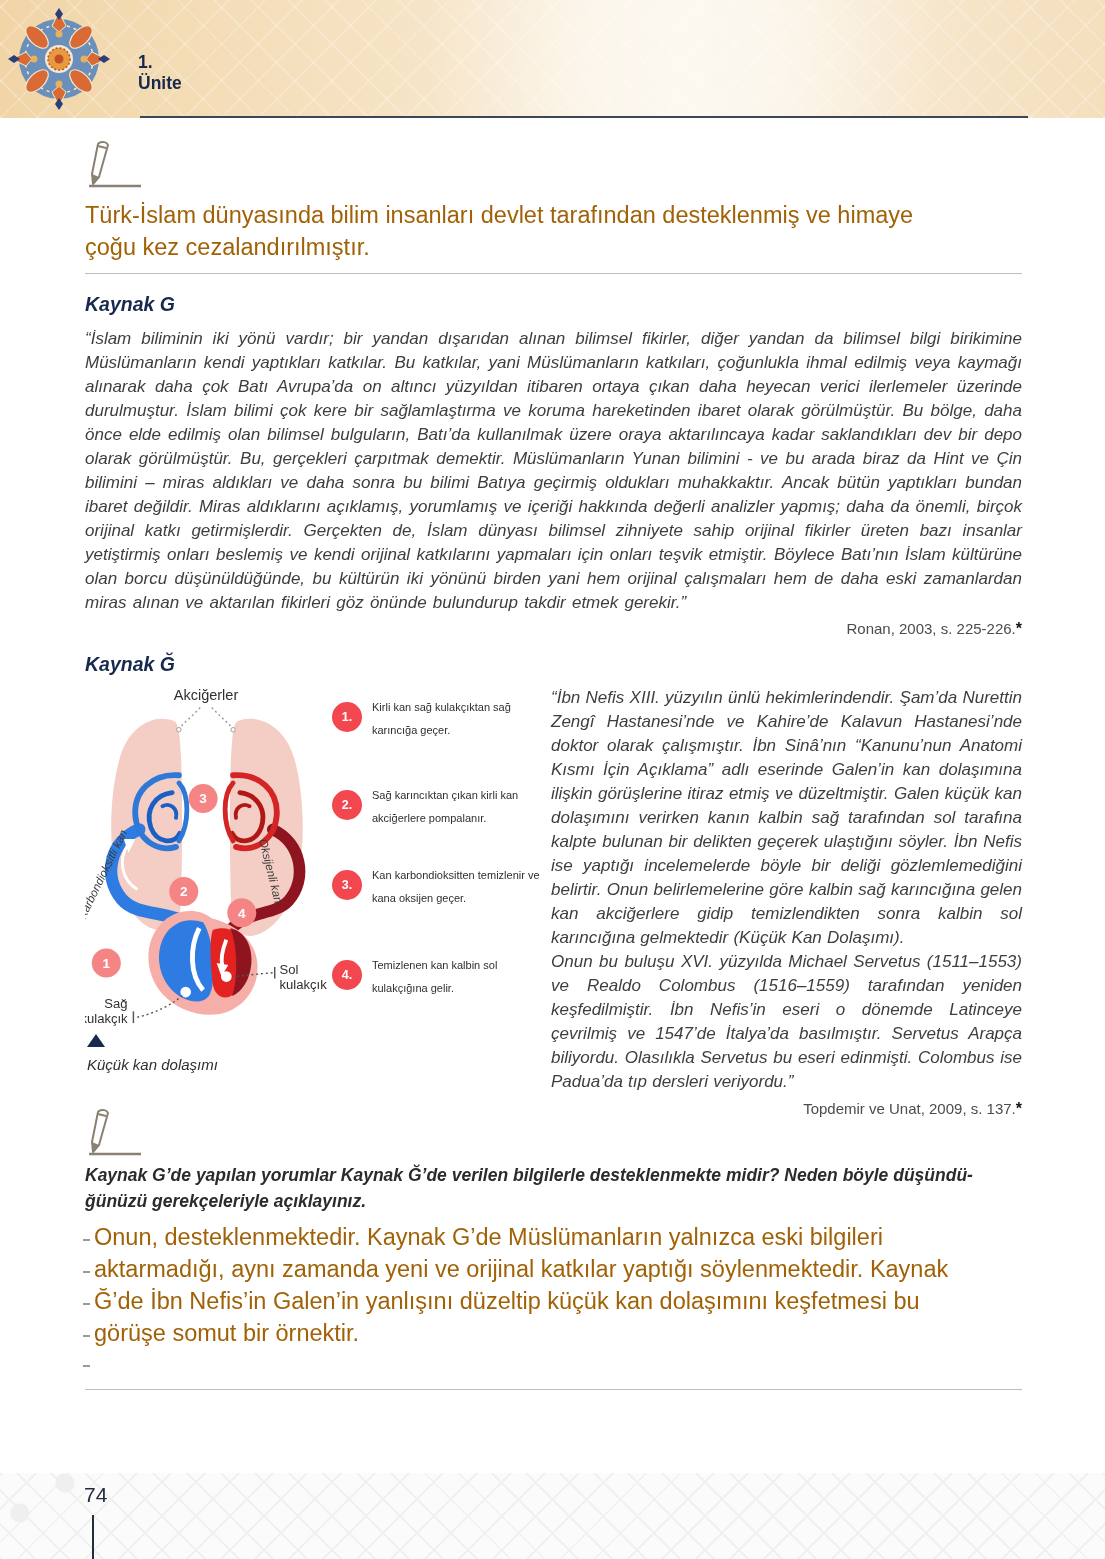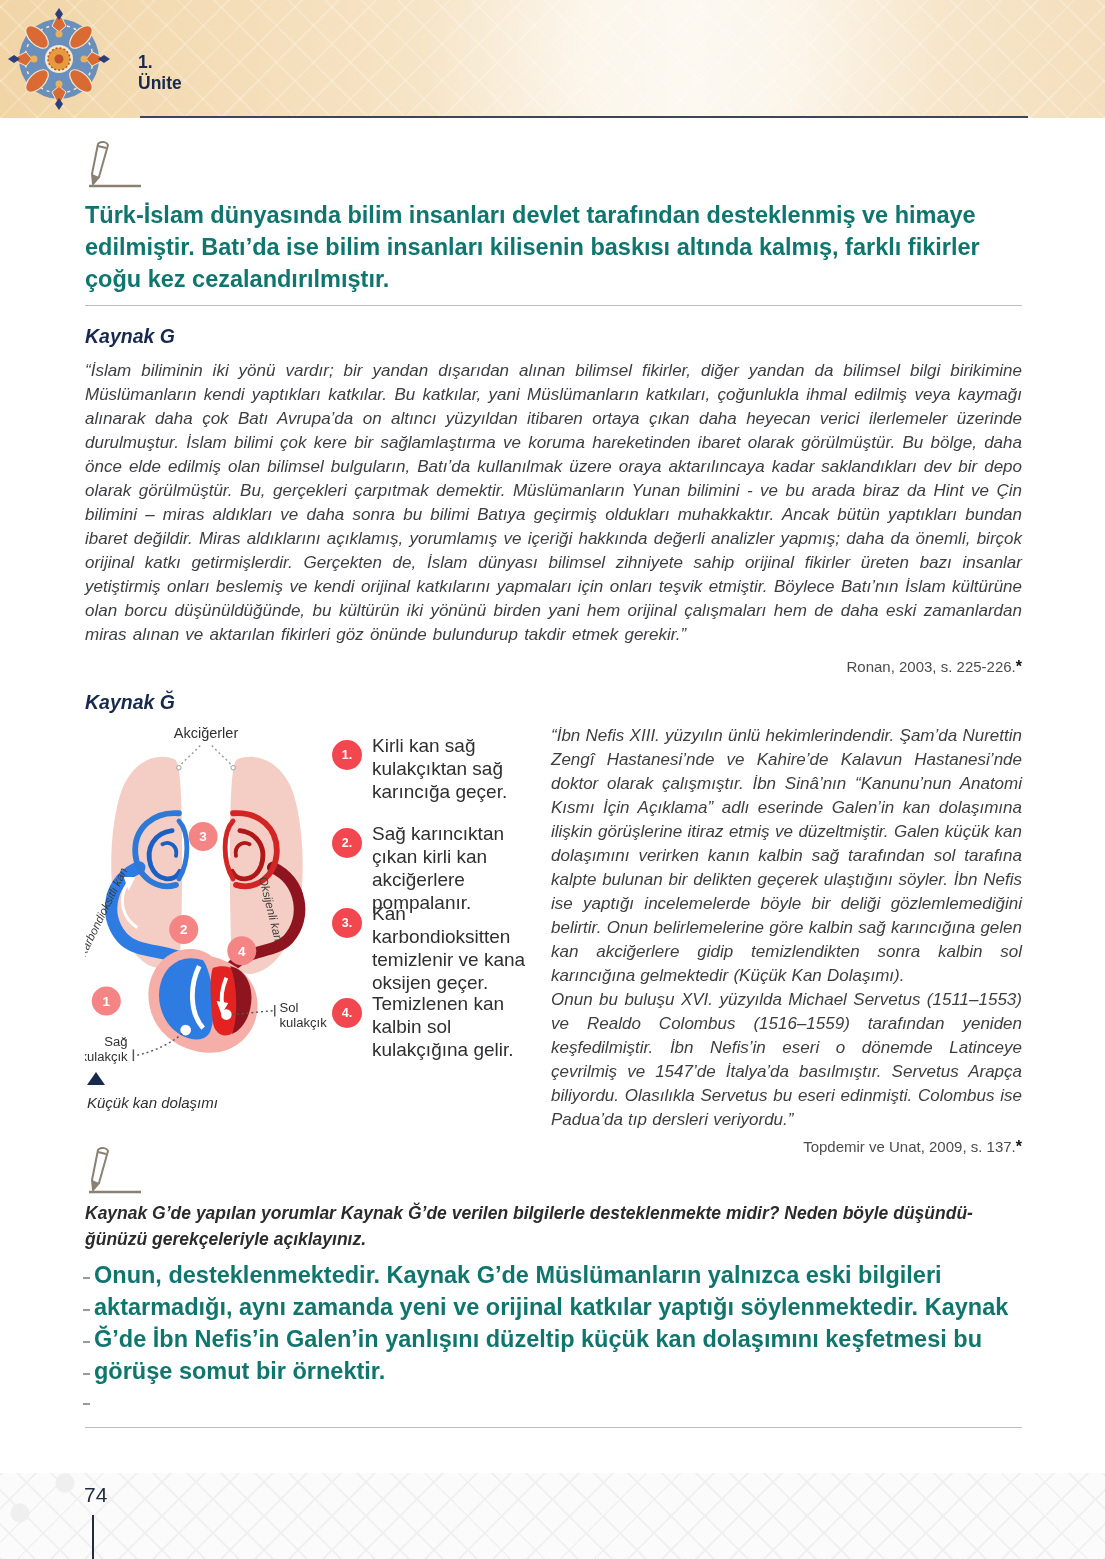--- a/index.html
+++ b/index.html
@@ -29,21 +29,21 @@
   
   .content { position:relative; width:937px; margin:0 85px; }
   .pencil-row { margin-top:22px; height:52px; position:relative; }
   .pencil-row .pencil { position:absolute; left:0; top:0; }
   .question {
     margin-top:4px; font-style:italic; font-weight:bold; color:#2b2b2c;
     font-size:17.5px; line-height:26px; white-space:pre-line;
   }
   .answer { margin-top:7px; }
   .answer .ans-line {
-    color:#0f766e; font-weight:bold; font-size:23.5px; line-height:32px;
+    color:#a16207; font-weight:normal; font-size:23.5px; line-height:32px;
     white-space:nowrap; position:relative;
   }
   .answer.ticked .ans-line { padding-left:9px; }
   .answer.ticked .ans-line::before {
     content:""; position:absolute; left:-2px; top:18px; width:7px; height:0;
     border-top:2px solid #9a9a9a;
   }
   .tick-only { height:30px; position:relative; }
   .tick-only::before {
     content:""; position:absolute; left:-2px; top:16px; width:7px; height:0;
@@ -51,36 +51,36 @@
   }
   .divider { margin-top:10px; height:1px; background:#bdbdbd; }
   .src-title {
     margin-top:19px; color:#17294d; font-weight:bold; font-style:italic; font-size:19.5px;
   }
   .src-body {
     margin-top:11px; font-style:italic; font-size:17px; line-height:24px;
     text-align:justify; color:#3d3e40; word-spacing:1.5px;
   }
   .citation {
-    margin-top:11px; text-align:right; font-size:15px; color:#4c4c4c;
+    margin-top:5px; text-align:right; font-size:15px; color:#4c4c4c;
   }
   .citation .star { font-weight:bold; color:#111; font-size:16px; }
   
   .twocol { display:flex; margin-top:10px; }
   .leftcol { position:relative; width:462px; flex:0 0 462px; }
   .diagram-svg { display:block; }
   .legend { position:absolute; left:247px; top:6px; width:212px; }
   .legend-item { position:absolute; left:0; display:flex; }
   .legend-num {
     flex:0 0 30px; width:30px; height:30px; border-radius:50%;
     background:#f2474e; color:#fff; font-size:12.5px; font-weight:bold;
     display:flex; align-items:center; justify-content:center; margin-right:10px;
     margin-top:6px;
   }
-  .legend-text { font-size:19px; line-height:23px; color:#2f2f31; }
+  .legend-text { font-size:11px; line-height:23px; color:#2f2f31; }
   .caption-block { position:absolute; left:2px; top:348px; }
   .caption-tri {
     width:0; height:0; border-left:9px solid transparent; border-right:9px solid transparent;
     border-bottom:13px solid #17294d;
   }
   .caption-text { margin-top:9px; font-style:italic; font-size:15px; color:#2f2f31; }
   .rightcol { flex:1; padding-left:4px; }
   .rightcol .src-body { margin-top:0; word-spacing:0.5px; }
   .rightcol .para2 { margin-top:0; }
   
@@ -157,21 +157,20 @@
           <path d="M13 6 L21 8"></path>
         </g>
         <path d="M8 44 L7 34 L14 37 Z" fill="#8a8073"></path>
         <line x1="4" y1="46" x2="56" y2="46" stroke="#8a8073" stroke-width="2.5"></line>
       </svg>
     </div>
 
 
     <div class="answer">
       <div class="ans-line">Türk-İslam dünyasında bilim insanları devlet tarafından desteklenmiş ve himaye</div>
-      <div class="ans-line">edilmiştir. Batı’da ise bilim insanları kilisenin baskısı altında kalmış, farklı fikirler</div>
       <div class="ans-line">çoğu kez cezalandırılmıştır.</div>
     </div>
 
     <div class="divider"></div>
 
     <div class="src-title">Kaynak G</div>
     <div class="src-body">“İslam biliminin iki yönü vardır; bir yandan dışarıdan alınan bilimsel fikirler, diğer yandan da bilimsel bilgi birikimine Müslümanların kendi yaptıkları katkılar. Bu katkılar, yani Müslümanların katkıları, çoğunlukla ihmal edilmiş veya kaymağı alınarak daha çok Batı Avrupa’da on altıncı yüzyıldan itibaren ortaya çıkan daha heyecan verici ilerlemeler üzerinde durulmuştur. İslam bilimi çok kere bir sağlamlaştırma ve koruma hareketinden ibaret olarak görülmüştür. Bu bölge, daha önce elde edilmiş olan bilimsel bulguların, Batı’da kullanılmak üzere oraya aktarılıncaya kadar saklandıkları dev bir depo olarak görülmüştür. Bu, gerçekleri çarpıtmak demektir. Müslümanların Yunan bilimini - ve bu arada biraz da Hint ve Çin bilimini – miras aldıkları ve daha sonra bu bilimi Batıya geçirmiş oldukları muhakkaktır. Ancak bütün yaptıkları bundan ibaret değildir. Miras aldıklarını açıklamış, yorumlamış ve içeriği hakkında değerli analizler yapmış; daha da önemli, birçok orijinal katkı getirmişlerdir. Gerçekten de, İslam dünyası bilimsel zihniyete sahip orijinal fikirler üreten bazı insanlar yetiştirmiş onları beslemiş ve kendi orijinal katkılarını yapmaları için onları teşvik etmiştir. Böylece Batı’nın İslam kültürüne olan borcu düşünüldüğünde, bu kültürün iki yönünü birden yani hem orijinal çalışmaları hem de daha eski zamanlardan miras alınan ve aktarılan fikirleri göz önünde bulundurup takdir etmek gerekir.”</div>
     <div class="citation">
       <span>Ronan, 2003, s. 225-226.</span><span class="star">*</span>
     </div>

